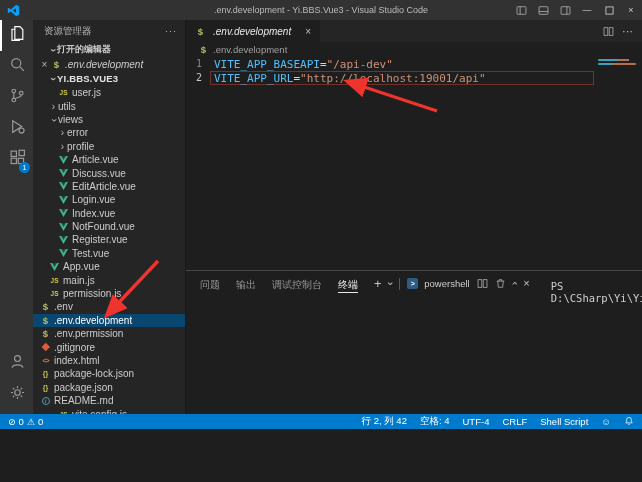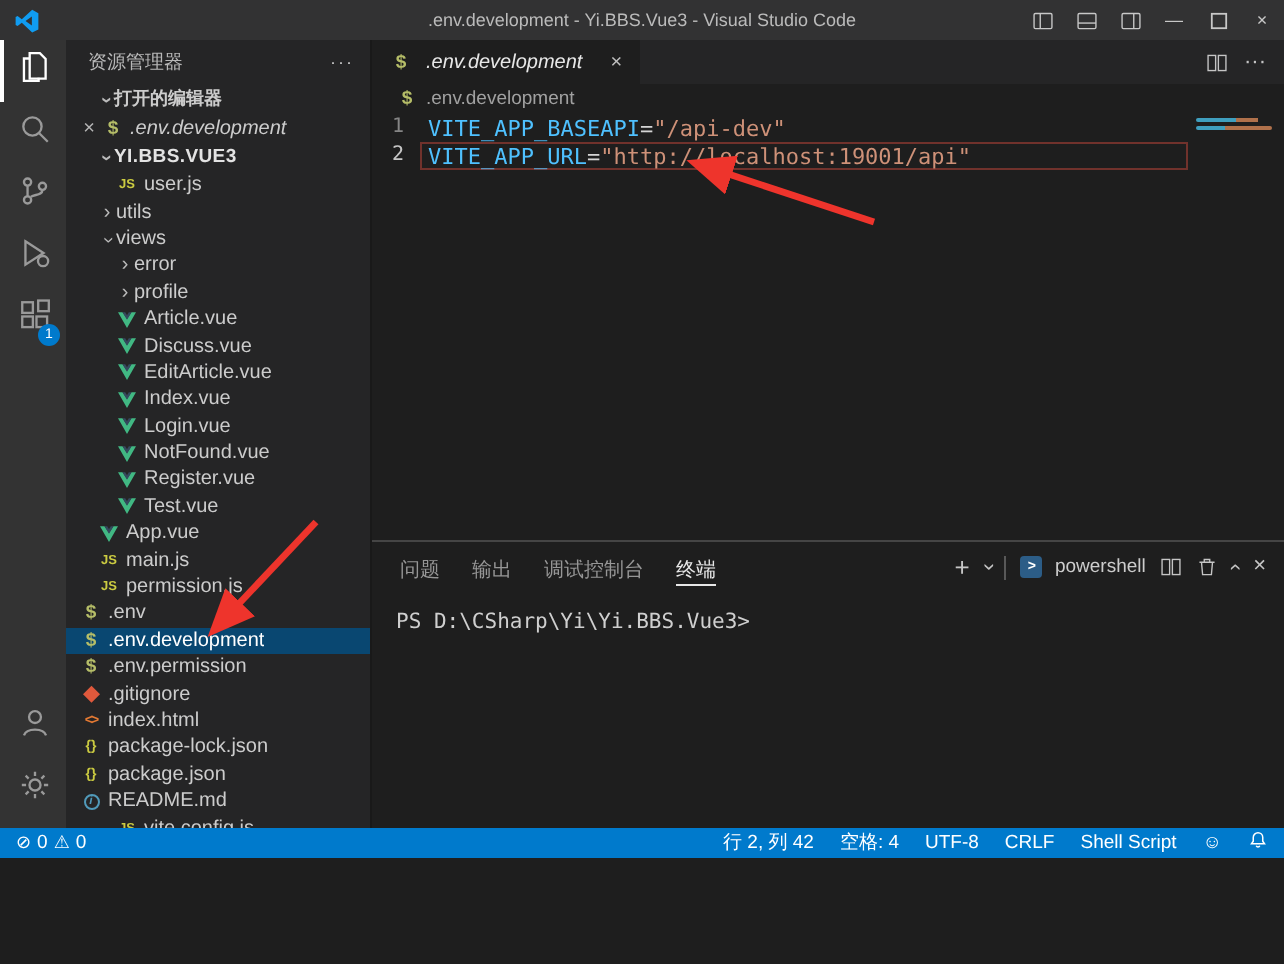--- a/index.html
+++ b/index.html
@@ -69,21 +69,21 @@
   .ltext.current{border-color:rgba(158,62,52,.65);}
   .tok-key{color:#4fc1ff;}
   .tok-op{color:#d4d4d4;}
   .tok-str{color:#ce9178;}
   #minimap{position:absolute;top:3px;right:6px;width:38px;}
   #minimap .mm{height:2px;margin-bottom:2px;border-radius:1px;}
   #minimap .mm1{background:linear-gradient(90deg,#3f9fbf 0 52%,#b0714b 52% 82%,transparent 82%);}
   #minimap .mm2{background:linear-gradient(90deg,#3f9fbf 0 38%,#b0714b 38% 100%);}
 
   
-  #panel{height:144px;border-top:1px solid #454545;background:#1e1e1e;display:flex;flex-direction:column;flex:none;}
+  #panel{height:144px;border-top:1px solid #454545;background:#1e1e1e;display:flex;flex-direction:row;flex:none;}
   #panel-header{height:25px;display:flex;align-items:center;padding:0 9px 0 14px;flex:none;}
   .ptab{font-size:10px;color:#969696;margin-right:16px;height:100%;display:inline-flex;align-items:center;cursor:pointer;border-bottom:1px solid transparent;}
   .ptab.active{color:#e7e7e7;border-bottom-color:#e7e7e7;}
   #panel-actions{margin-left:auto;display:flex;align-items:center;gap:7px;color:#c5c5c5;}
   .pact{cursor:pointer;display:inline-flex;align-items:center;justify-content:center;font-size:11px;line-height:1;}
   .rotr{display:inline-block;transform:rotate(90deg);}
   .rotu{display:inline-block;transform:rotate(-90deg);}
   .vsep{width:1px;height:12px;background:#585858;}
   .ps-icon{width:11px;height:11px;border-radius:2px;background:#2c5d87;color:#fff;font-size:7px;font-weight:bold;display:inline-flex;align-items:center;justify-content:center;margin-right:3px;}
   #shell-name{font-size:9.5px;color:#cccccc;}
@@ -264,30 +264,30 @@
             </span>
             <span class="tlabel">EditArticle.vue</span>
           </div>
           <div class="trow" style="padding-left: 25px;">
             <span class="fi">
               <svg width="9" height="8" viewBox="0 0 16 14">
                 <path d="M0 0h4l4 6.2L12 0h4L8 14z" fill="#41b883"></path>
                 <path d="M4 0h2.4L8 2.7 9.6 0H12L8 6.8z" fill="#35495e"></path>
               </svg>
             </span>
+            <span class="tlabel">Login.vue</span>
+          </div>
+          <div class="trow" style="padding-left: 25px;">
+            <span class="fi">
+              <svg width="9" height="8" viewBox="0 0 16 14">
+                <path d="M0 0h4l4 6.2L12 0h4L8 14z" fill="#41b883"></path>
+                <path d="M4 0h2.4L8 2.7 9.6 0H12L8 6.8z" fill="#35495e"></path>
+              </svg>
+            </span>
             <span class="tlabel">Index.vue</span>
-          </div>
-          <div class="trow" style="padding-left: 25px;">
-            <span class="fi">
-              <svg width="9" height="8" viewBox="0 0 16 14">
-                <path d="M0 0h4l4 6.2L12 0h4L8 14z" fill="#41b883"></path>
-                <path d="M4 0h2.4L8 2.7 9.6 0H12L8 6.8z" fill="#35495e"></path>
-              </svg>
-            </span>
-            <span class="tlabel">Login.vue</span>
           </div>
           <div class="trow" style="padding-left: 25px;">
             <span class="fi">
               <svg width="9" height="8" viewBox="0 0 16 14">
                 <path d="M0 0h4l4 6.2L12 0h4L8 14z" fill="#41b883"></path>
                 <path d="M4 0h2.4L8 2.7 9.6 0H12L8 6.8z" fill="#35495e"></path>
               </svg>
             </span>
             <span class="tlabel">NotFound.vue</span>
           </div>
@@ -454,21 +454,21 @@
     <span class="sgroup">
       <span class="sicon">⊘</span>
       <span>0</span>
       <span class="sicon">⚠</span>
       <span>0</span>
     </span>
     <span id="status-right">
       <span id="status-right-items" style="display:flex;align-items:center;">
           <span class="sitem">行 2, 列 42</span>
           <span class="sitem">空格: 4</span>
-          <span class="sitem">UTF-8</span>
+          <span class="sitem">UTF-4</span>
           <span class="sitem">CRLF</span>
           <span class="sitem">Shell Script</span>
         </span>
       <span class="sitem">☺</span>
       <span class="sitem">
         <svg width="10" height="10" viewBox="0 0 16 16" fill="none" stroke="#ffffff" stroke-width="1.2">
             <path d="M8 2.2a3.8 3.8 0 0 0-3.8 3.8v3L2.8 11h10.4l-1.4-2V6A3.8 3.8 0 0 0 8 2.2z"></path>
             <path d="M6.6 12.6a1.5 1.5 0 0 0 2.8 0"></path>
           </svg>
       </span>

